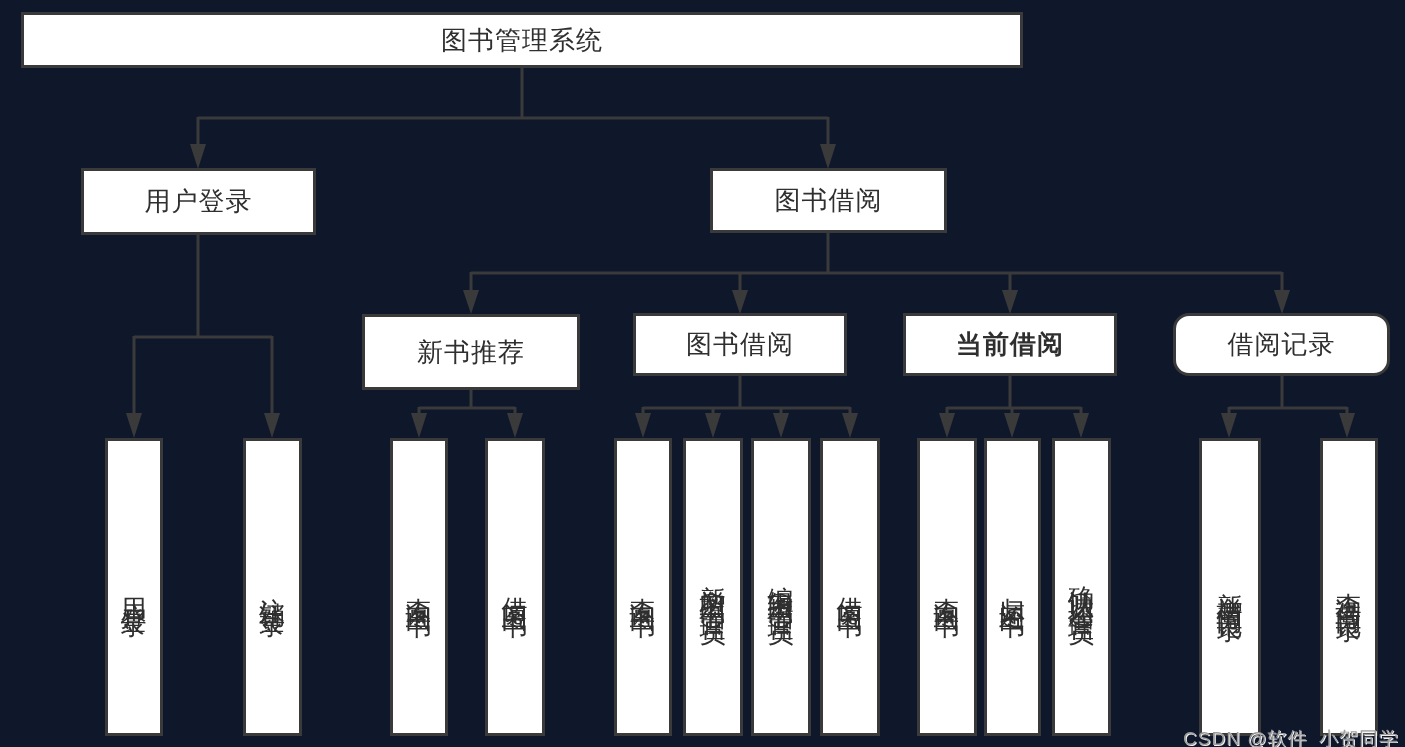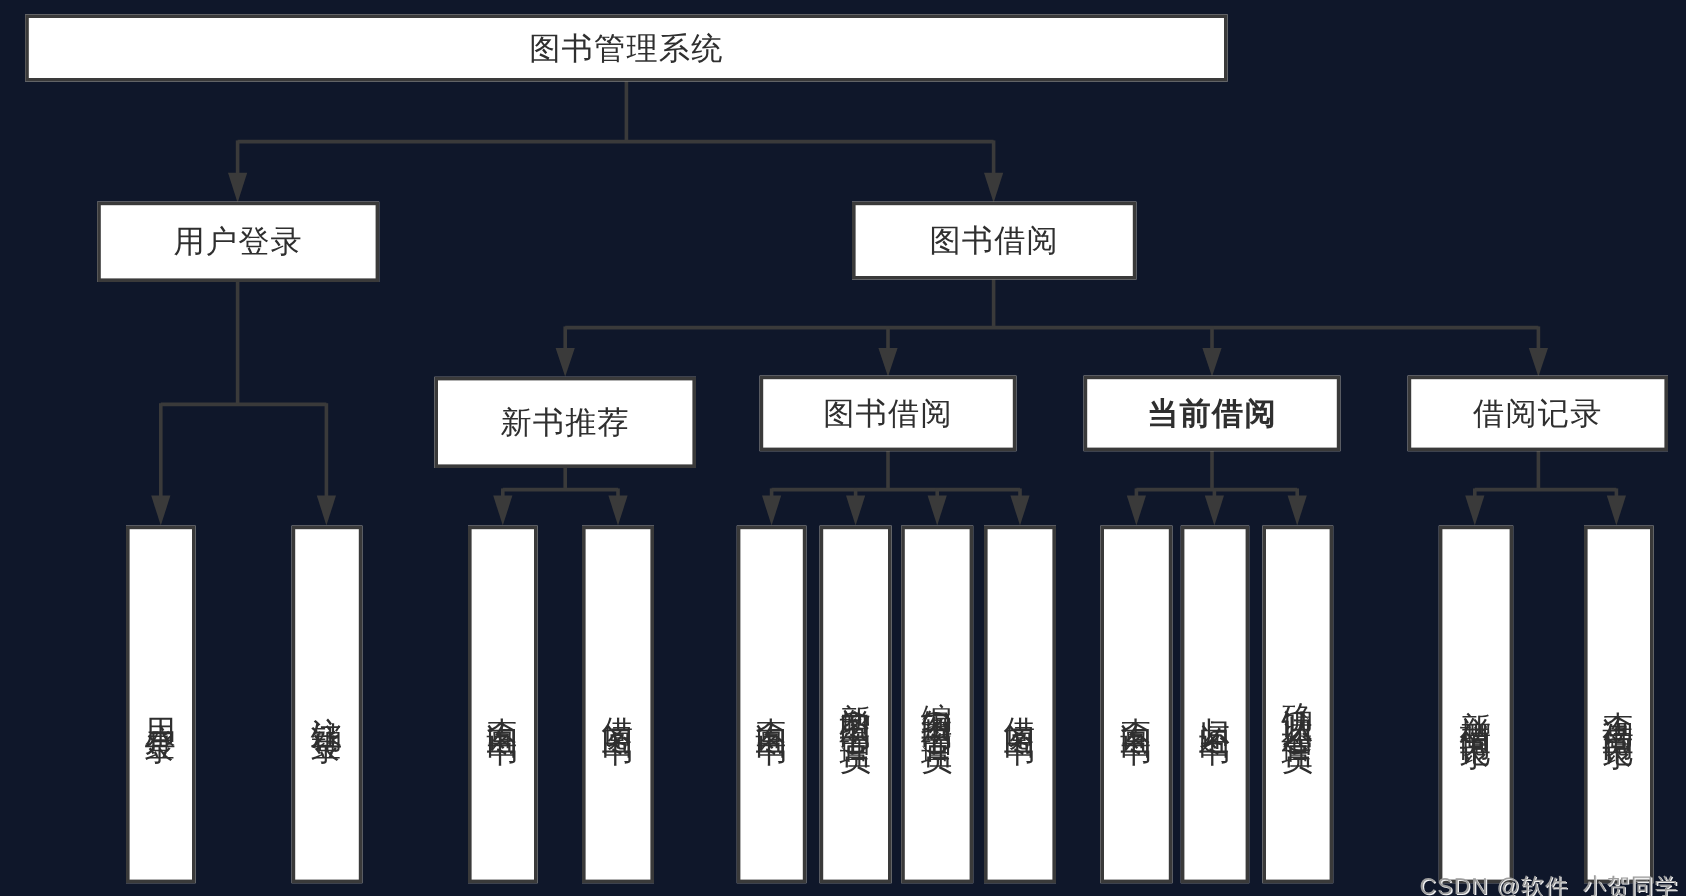--- a/index.html
+++ b/index.html
@@ -134,21 +134,21 @@
 
   <div class="box h-box" style="left:362px; top:314px; width:218px; height:76px;">
     <span>新书推荐</span>
   </div>
   <div class="box h-box" style="left:633px; top:313px; width:214px; height:63px;">
     <span>图书借阅</span>
   </div>
   <div class="box h-box" style="left:903px; top:313px; width:214px; height:63px;font-weight:bold;">
     <span>当前借阅</span>
   </div>
-  <div class="box h-box" style="left:1173px; top:313px; width:217px; height:63px;">
+  <div class="box h-box" style="left:1173px; top:313px; width:217px; height:63px;border-radius:16px;">
     <span>借阅记录</span>
   </div>
 
   <div class="box v-box" style="left:105px; top:438px; width:58px; height:298px;">
     <span class="v-label">用户登录</span>
   </div>
   <div class="box v-box" style="left:243px; top:438px; width:59px; height:298px;">
     <span class="v-label">注销登录</span>
   </div>
 

